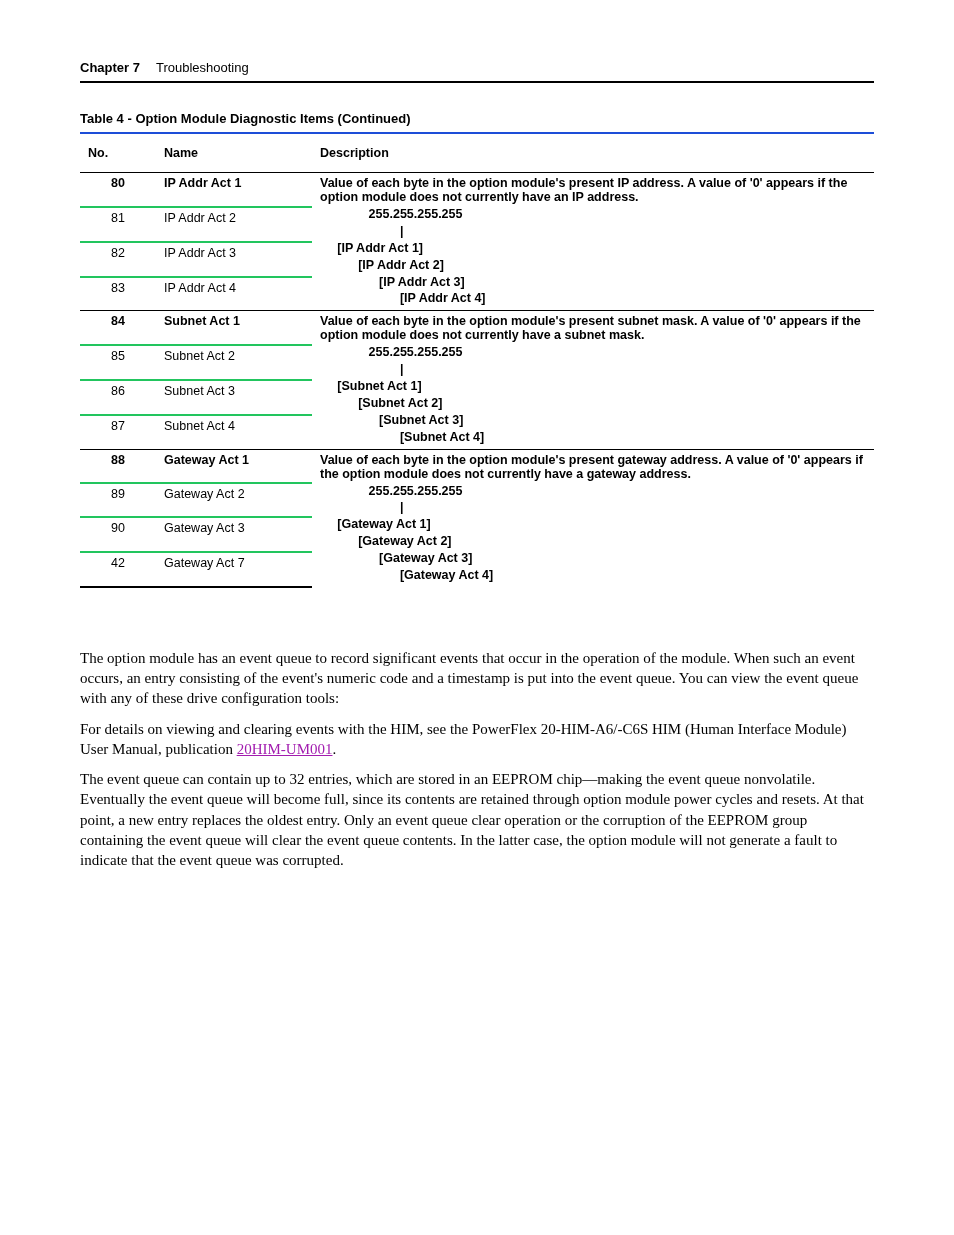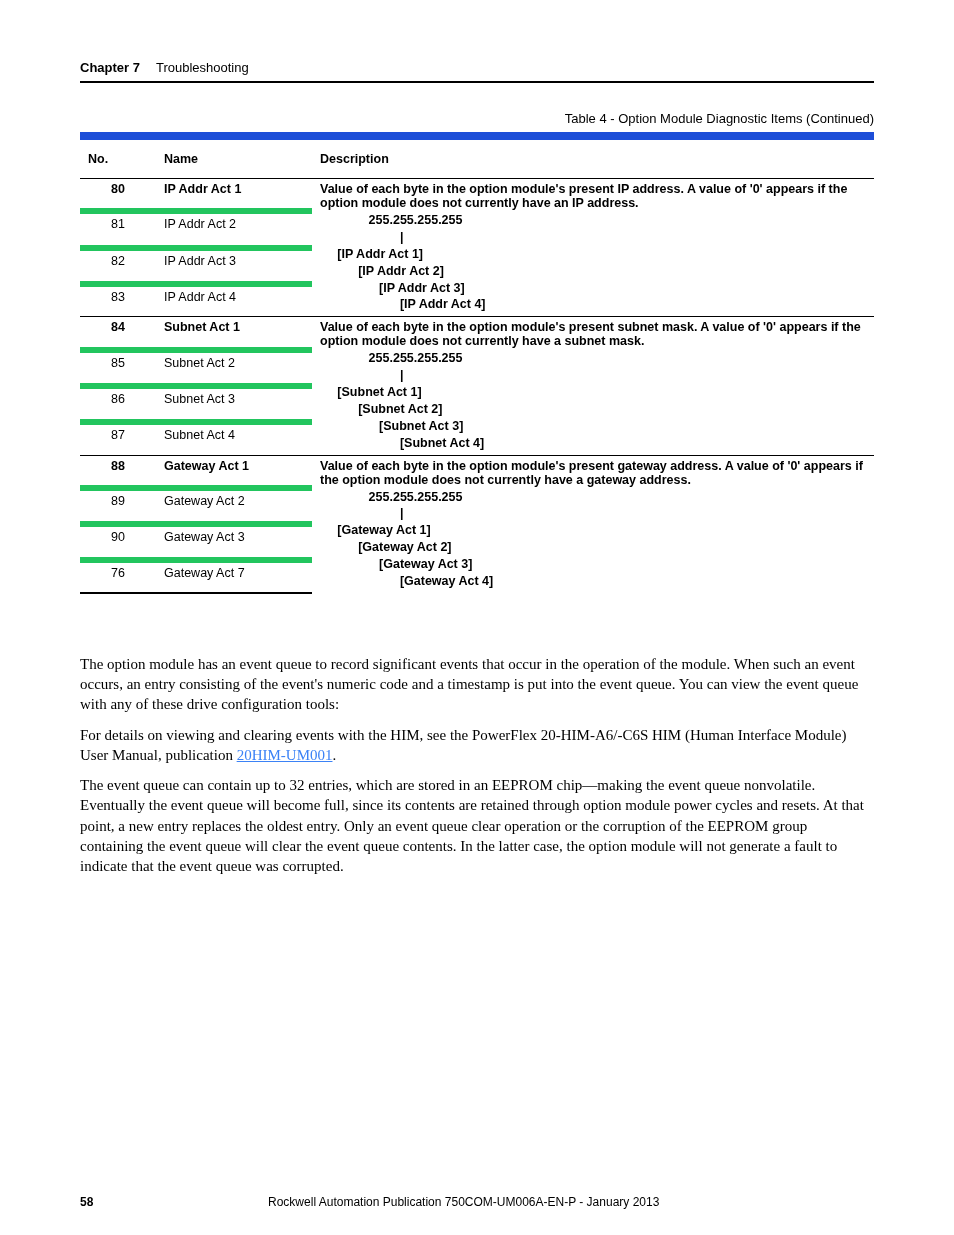--- a/index.html
+++ b/index.html
@@ -1,40 +1,40 @@
 <!DOCTYPE html>
 <html><head>
 <meta charset="utf-8">
 <style>
   @page { size: 954px 1235px; margin: 0; }
   html, body { margin: 0; padding: 0; background: #fff; width: 954px; height: 1235px; font-family: Arial, Helvetica, sans-serif; color: #000; }
   .page { box-sizing: border-box; width: 954px; height: 1235px; padding: 60px 80px 30px 80px; position: relative; }
   .header { display: flex; align-items: baseline; gap: 16px; font-size: 13px; }
   .header .chap { font-weight: bold; }
   .rule { border: none; border-top: 2px solid #000; margin: 6px 0 28px 0; }
-  .table-caption { font-weight: normal; font-size: 13px; margin-bottom: 6px; text-align: right; }
+  .table-caption { font-weight: bold; font-size: 13px; margin-bottom: 6px; }
 
   table.diag { width: 100%; border-collapse: collapse; font-size: 12.5px; }
-  table.diag thead th { border-top: 8px solid #1d4ed8; border-bottom: 1px solid #000; text-align: left; font-weight: bold; padding: 12px 8px; }
+  table.diag thead th { border-top: 2px solid #1d4ed8; border-bottom: 1px solid #000; text-align: left; font-weight: bold; padding: 12px 8px; }
   table.diag td { padding: 3px 8px; vertical-align: top; }
   .numcol { width: 60px; text-align: center; }
   .namecol { width: 140px; }
   
   .grp-top td { border-top: 1px solid #000; font-weight: bold; }
   .grp-bottom-last td { border-bottom: 2px solid #000; }
-  .subrow td.numcol, .subrow td.namecol { border-top: 6px solid #22c55e; }
+  .subrow td.numcol, .subrow td.namecol { border-top: 2px solid #22c55e; }
   .desc-block .pre { white-space: pre; font-family: Arial, Helvetica, sans-serif; line-height: 1.35; margin-top: 2px; }
 
   .body-cols { margin-top: 60px; display: flex; gap: 40px; }
   .sidehead { width: 230px; font-family: Arial, Helvetica, sans-serif; font-weight: bold; font-size: 22px; line-height: 1.2; }
   .content { flex: 1; font-family: Georgia, 'Times New Roman', serif; font-size: 15px; line-height: 1.35; }
   .content p { margin: 0 0 10px 0; }
   ul.bullets { list-style: disc; margin: 4px 0 14px 0; padding-left: 34px; }
   ul.bullets li { margin-bottom: 2px; font-family: Georgia, 'Times New Roman', serif; }
-  a.link { color: #3b82f6; text-decoration: underline; }
+  a.link { color: #a21caf; text-decoration: underline; }
 
   .footer { position: absolute; bottom: 26px; left: 80px; right: 80px; font-size: 12px; display: flex; justify-content: space-between; align-items: baseline; }
   .footer .pn { font-weight: bold; }
 </style>
 </head>
 <body>
 
 <div class="page">
   <div class="header">
     <span class="chap">Chapter 7</span>
@@ -117,34 +117,29 @@
         </tr>
         <tr class="subrow">
           <td class="numcol">89</td>
           <td class="namecol">Gateway Act 2</td>
         </tr>
         <tr class="subrow">
           <td class="numcol">90</td>
           <td class="namecol">Gateway Act 3</td>
         </tr>
         <tr class="subrow grp-bottom-last">
-          <td class="numcol">76</td>
+          <td class="numcol">42</td>
           <td class="namecol">Gateway Act 7</td>
         </tr>
       </tbody>
   </table>
 
   <div class="body-cols">
     <div class="content">
       <p>The option module has an event queue to record significant events that occur in the operation of the module. When such an event occurs, an entry consisting of the event's numeric code and a timestamp is put into the event queue. You can view the event queue with any of these drive configuration tools:</p>
       <p>
         <span>For details on viewing and clearing events with the HIM, see the PowerFlex 20-HIM-A6/-C6S HIM (Human Interface Module) User Manual, publication </span><a href="#" class="link">20HIM-UM001</a><span>.</span>
       </p>
       <p>The event queue can contain up to 32 entries, which are stored in an EEPROM chip—making the event queue nonvolatile. Eventually the event queue will become full, since its contents are retained through option module power cycles and resets. At that point, a new entry replaces the oldest entry. Only an event queue clear operation or the corruption of the EEPROM group containing the event queue will clear the event queue contents. In the latter case, the option module will not generate a fault to indicate that the event queue was corrupted.</p>
     </div>
   </div>
 
-  <div class="footer">
-    <span class="pn">58</span>
-    <span>Rockwell Automation Publication 750COM-UM006A-EN-P - January 2013</span>
-    <span style="width:40px"></span>
-  </div>
 </div>
 
 </body></html>

